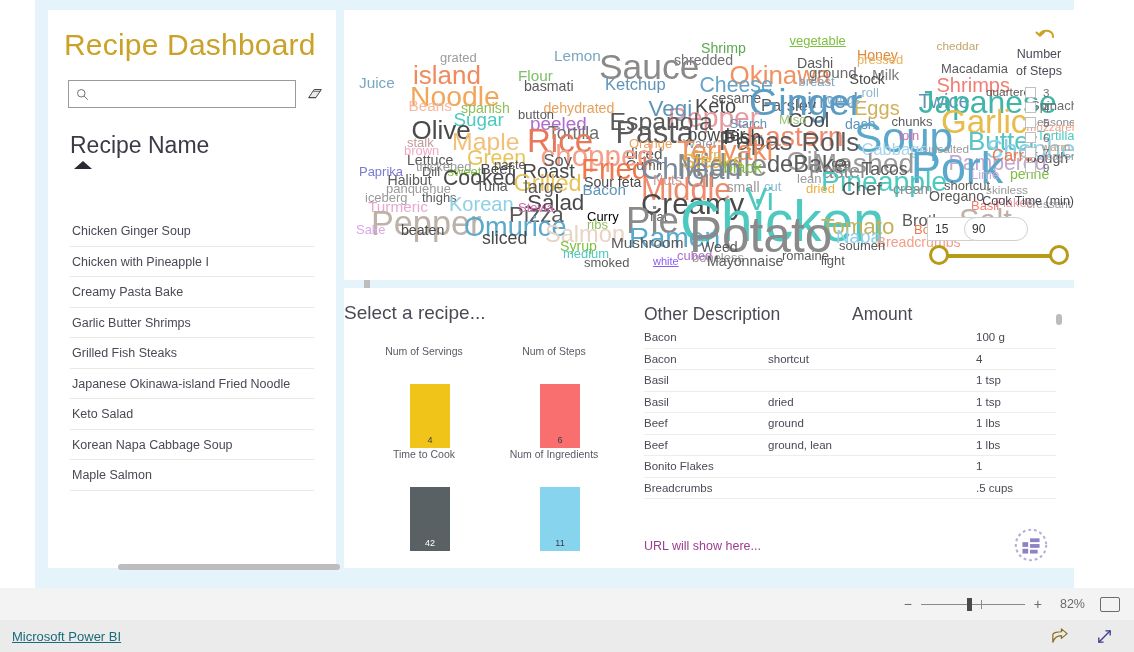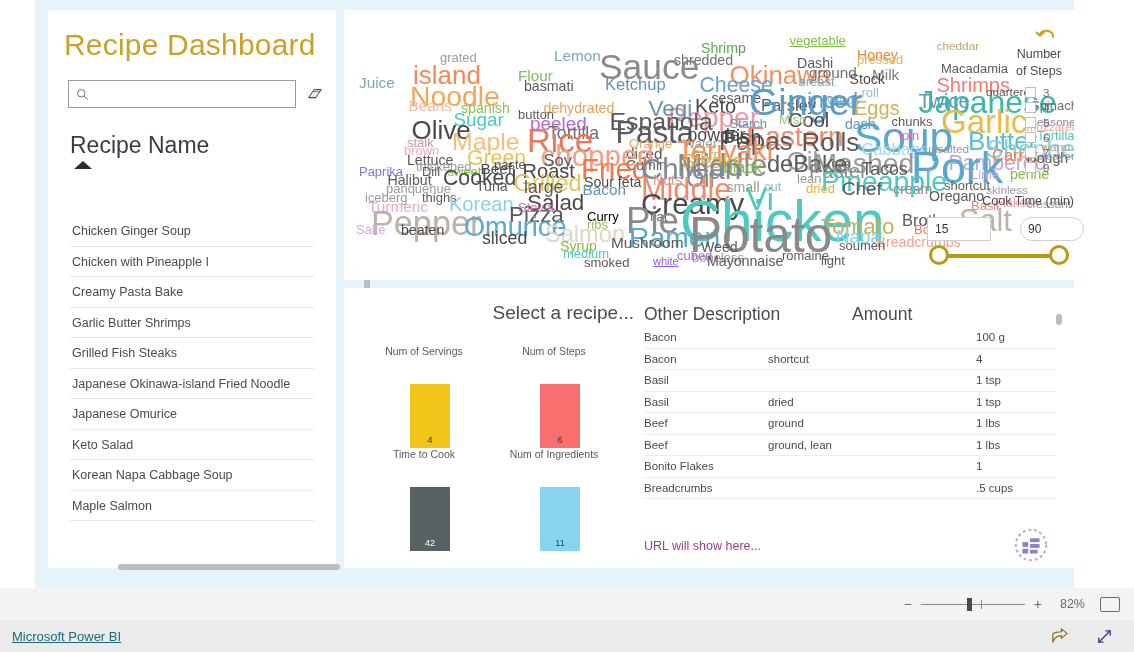--- a/index.html
+++ b/index.html
@@ -91,39 +91,39 @@
   .cook-label {
     position: absolute; left: 930px; top: 194px; width: 144px;
     font-size: 12.5px; color: #4a4a55; text-align: right;
   }
   .num-in {
     position: absolute; top: 217px; width: 64px; height: 24px;
     border: 1px solid #cfcfcf; background: #fff; font-size: 12px; color: #333;
     display: flex; align-items: center; padding-left: 7px;
   }
   .num-lo { left: 927px; }
-  .num-hi { left: 1020px; border-radius: 12px; }
+  .num-hi { left: 964px; border-radius: 12px; }
   .slider-track {
     position: absolute; left: 938px; top: 254px; width: 120px; height: 4px;
     background: #b79a17;
   }
   .slider-knob {
     position: absolute; top: 245px; width: 20px; height: 20px; border-radius: 50%;
     border: 3px solid #b79a17; background: #ffffff;
   }
   .knob-lo { left: 929px; }
   .knob-hi { left: 1049px; }
 
   
   .bot-card {
     position: absolute; left: 344px; top: 288px; width: 730px; height: 280px;
     background: #ffffff; overflow: hidden;
   }
   .kpi-title {
-    position: absolute; left: 0; top: 14px; width: 290px; text-align: right;
+    position: absolute; left: 0; top: 14px; width: 290px; text-align: left;
     font-size: 19px; color: #4a4a55;
   }
   .kpi { position: absolute; font-size: 10.5px; color: #5a5a64; text-align: center; }
   .kpi-bar {
     position: absolute; width: 40px; height: 64px;
     display: flex; align-items: flex-end; justify-content: center;
     font-size: 9px; color: #3a3a44; padding-bottom: 3px;
   }
   .kpi-bar.dark { color: #ffffff; }
 
@@ -207,21 +207,20 @@
     <div class="slicer-head">Recipe Name</div>
     <div class="sort-caret"></div>
 
     <div class="recipe-list">
         <div class="recipe-item">Chicken Ginger Soup</div>
         <div class="recipe-item">Chicken with Pineapple I</div>
         <div class="recipe-item">Creamy Pasta Bake</div>
         <div class="recipe-item">Garlic Butter Shrimps</div>
         <div class="recipe-item">Grilled Fish Steaks</div>
         <div class="recipe-item">Japanese Okinawa-island Fried Noodle</div>
-        <div class="recipe-item">Japanese Omurice</div>
         <div class="recipe-item">Keto Salad</div>
         <div class="recipe-item">Korean Napa Cabbage Soup</div>
         <div class="recipe-item">Maple Salmon</div>
       </div>
     <div class="vscroll"></div>
     <div class="hscroll"></div>
   </div>
 
   <div class="wc-card">
     <div class="wc-inner">

